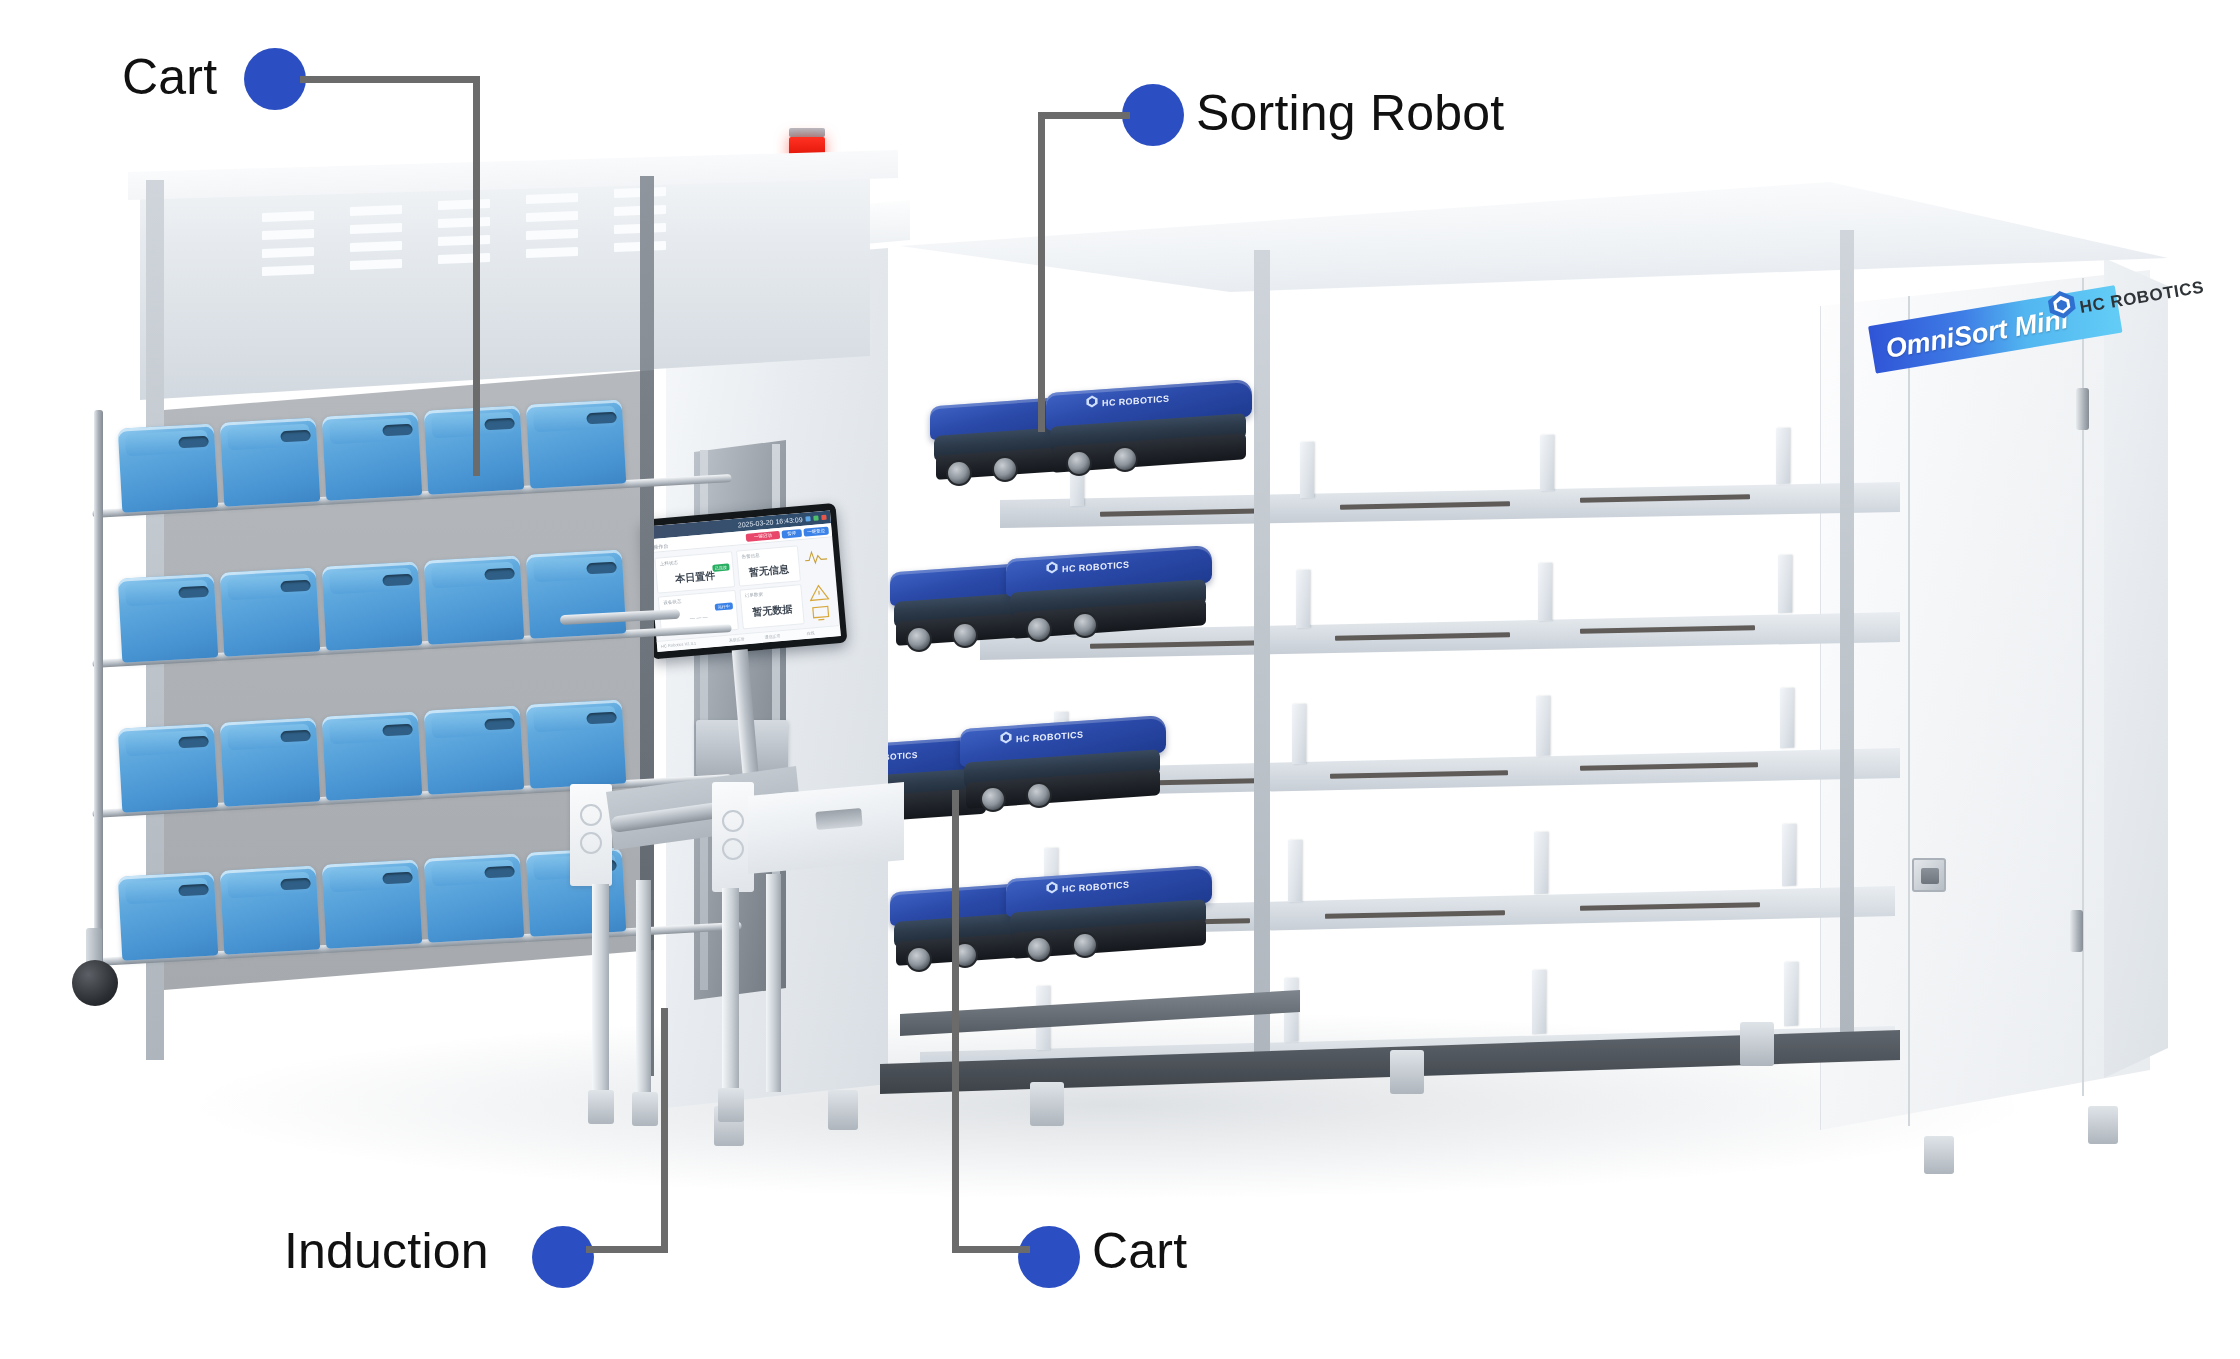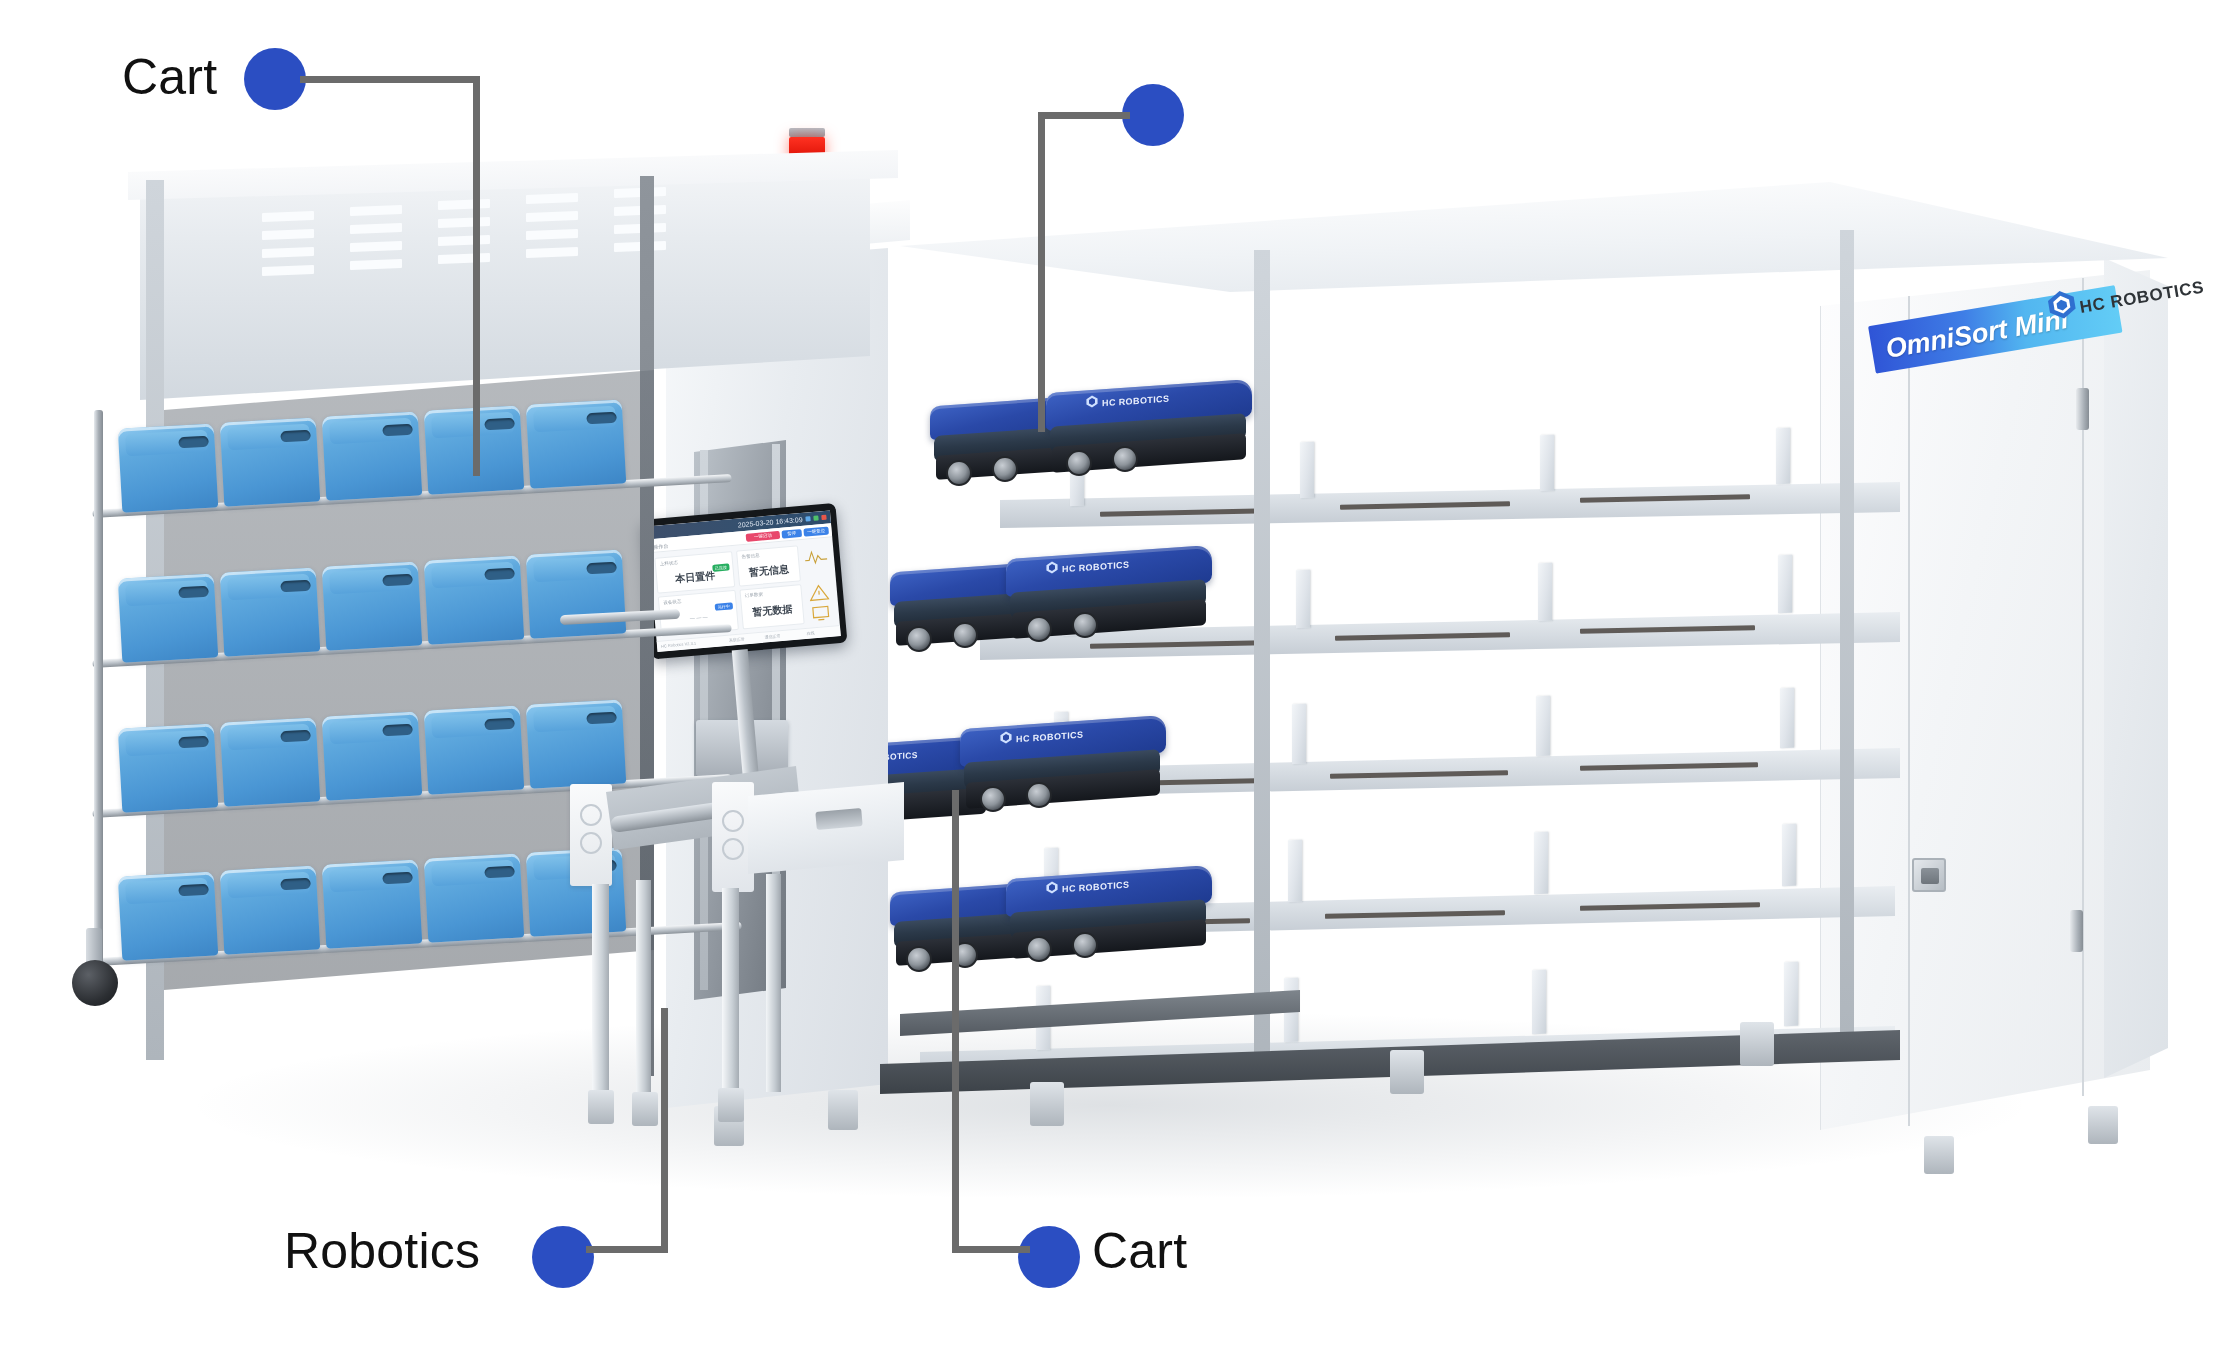--- a/index.html
+++ b/index.html
@@ -616,24 +616,25 @@
   <div class="foot" style="left:1030px;top:1082px;width:34px;height:44px;"></div>
   <div class="foot" style="left:1390px;top:1050px;width:34px;height:44px;"></div>
   <div class="foot" style="left:1740px;top:1022px;width:34px;height:44px;"></div>
 
   <div class="callout-label" style="left:122px;top:48px;">Cart</div>
   <div class="callout-dot" style="left:244px;top:48px;"></div>
   <div class="lead lead-h" style="left:300px;top:76px;width:180px;"></div>
   <div class="lead lead-v" style="left:473px;top:76px;height:400px;"></div>
 
   <div class="callout-dot" style="left:1122px;top:84px;"></div>
+  <div class="callout-label" style="left:1196px;top:84px;">Sorting Robot</div>
   <div class="lead lead-h" style="left:1038px;top:112px;width:92px;"></div>
   <div class="lead lead-v" style="left:1038px;top:112px;height:320px;"></div>
 
-  <div class="callout-label" style="left:284px;top:1222px;">Robotics</div>
+  <div class="callout-label" style="left:284px;top:1222px;">Induction</div>
   <div class="callout-dot" style="left:532px;top:1226px;"></div>
   <div class="lead lead-h" style="left:586px;top:1246px;width:82px;"></div>
   <div class="lead lead-v" style="left:661px;top:1008px;height:242px;"></div>
 
   <div class="callout-dot" style="left:1018px;top:1226px;"></div>
   <div class="callout-label" style="left:1092px;top:1222px;">Cart</div>
   <div class="lead lead-h" style="left:952px;top:1246px;width:78px;"></div>
   <div class="lead lead-v" style="left:952px;top:790px;height:460px;"></div>
 
 </div>

